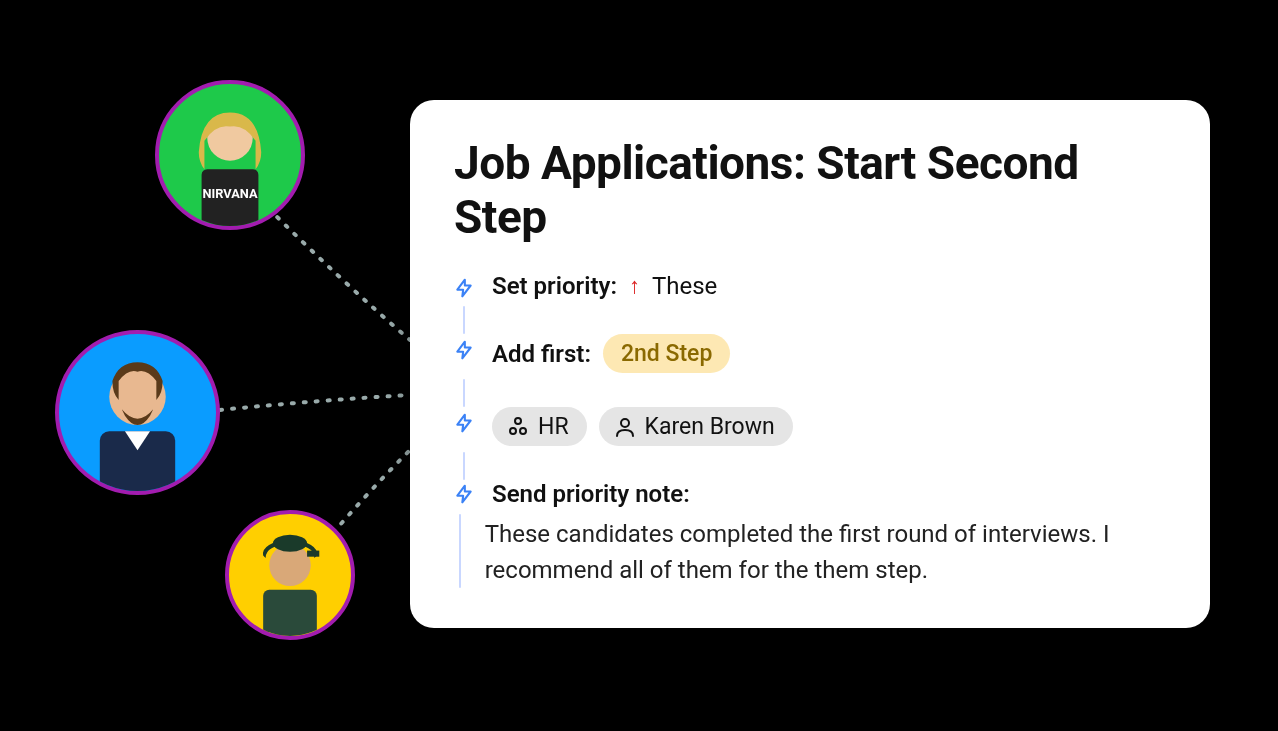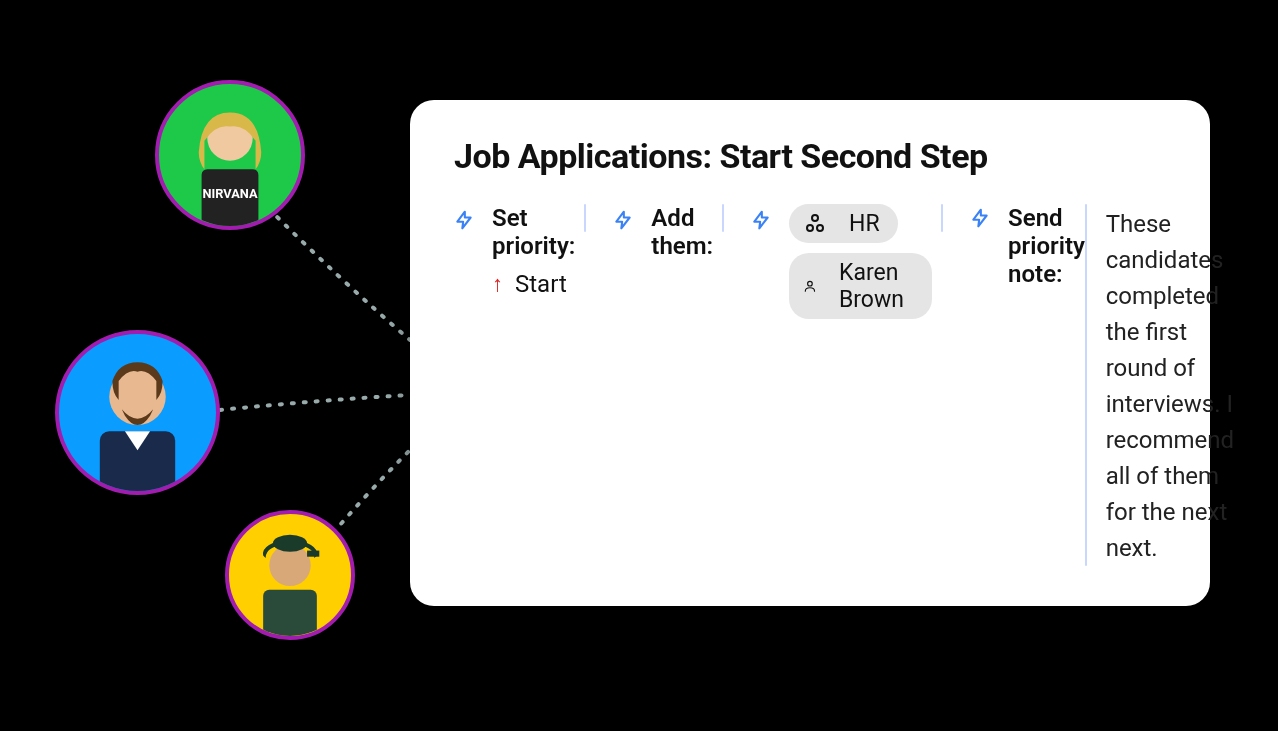--- a/index.html
+++ b/index.html
@@ -39,28 +39,28 @@
     left: 410px;
     top: 100px;
     width: 800px;
     background: #fff;
     border-radius: 24px;
     padding: 36px 44px 40px 44px;
     box-shadow: 0 12px 28px rgba(0,0,0,0.35);
     color: #111;
   }
   .card-title {
-    font-size: 34px;
+    font-size: 46px;
     font-weight: 700;
     letter-spacing: -0.5px;
     margin-bottom: 28px;
   }
   .steps {
     display: flex;
-    flex-direction: row;
+    flex-direction: column;
     gap: 0;
   }
   .step {
     display: flex;
     align-items: flex-start;
     gap: 18px;
     position: relative;
   }
   .step-icon {
     flex: 0 0 auto;
@@ -127,21 +127,21 @@
   }
 
   .chip {
     background: #e5e5e5;
     color: #111;
     font-size: 23px;
     padding: 6px 18px 6px 14px;
     border-radius: 20px;
     display: inline-flex;
     align-items: center;
-    gap: 22px;
+    gap: 8px;
     font-weight: 400;
   }
   .chip svg { width: 24px; height: 24px; }
 
   .note-block {
     display: flex;
     gap: 18px;
     align-items: flex-start;
   }
   .note-text {
@@ -212,36 +212,37 @@
 
       <div class="step">
         <span class="step-icon">
           <svg viewBox="0 0 24 24" fill="none" stroke="currentColor" stroke-width="2.5" stroke-linejoin="round" stroke-linecap="round">
               <path d="M13 2 L4 14 L11 14 L10 22 L20 9 L13 9 Z"></path>
             </svg>
         </span>
         <div class="step-body">
           <span class="step-label">Set priority:</span>
           <span class="priority-arrow">↑</span>
-          <span class="priority-text">Start</span>
+          <span class="priority-text">These</span>
         </div>
       </div>
       <div class="connector-wrap">
           <div class="connector-line"></div>
           <div class="connector-spacer"></div>
         </div>
 
       <div class="step">
         <span class="step-icon">
           <svg viewBox="0 0 24 24" fill="none" stroke="currentColor" stroke-width="2.5" stroke-linejoin="round" stroke-linecap="round">
               <path d="M13 2 L4 14 L11 14 L10 22 L20 9 L13 9 Z"></path>
             </svg>
         </span>
         <div class="step-body">
-          <span class="step-label">Add them:</span>
+          <span class="step-label">Add first:</span>
+          <span class="tag">2nd Step</span>
         </div>
       </div>
       <div class="connector-wrap">
           <div class="connector-line"></div>
           <div class="connector-spacer"></div>
         </div>
 
       <div class="step">
         <span class="step-icon">
           <svg viewBox="0 0 24 24" fill="none" stroke="currentColor" stroke-width="2.5" stroke-linejoin="round" stroke-linecap="round">
@@ -276,19 +277,19 @@
           <svg viewBox="0 0 24 24" fill="none" stroke="currentColor" stroke-width="2.5" stroke-linejoin="round" stroke-linecap="round">
               <path d="M13 2 L4 14 L11 14 L10 22 L20 9 L13 9 Z"></path>
             </svg>
         </span>
         <div class="step-body">
           <span class="step-label">Send priority note:</span>
         </div>
       </div>
       <div class="note-block">
         <div class="note-indent"></div>
-        <div class="note-text">These candidates completed the first round of interviews. I recommend all of them for the next next.</div>
+        <div class="note-text">These candidates completed the first round of interviews. I recommend all of them for the them step.</div>
       </div>
 
     </div>
   </div>
 
 </div>
 
 </body></html>

